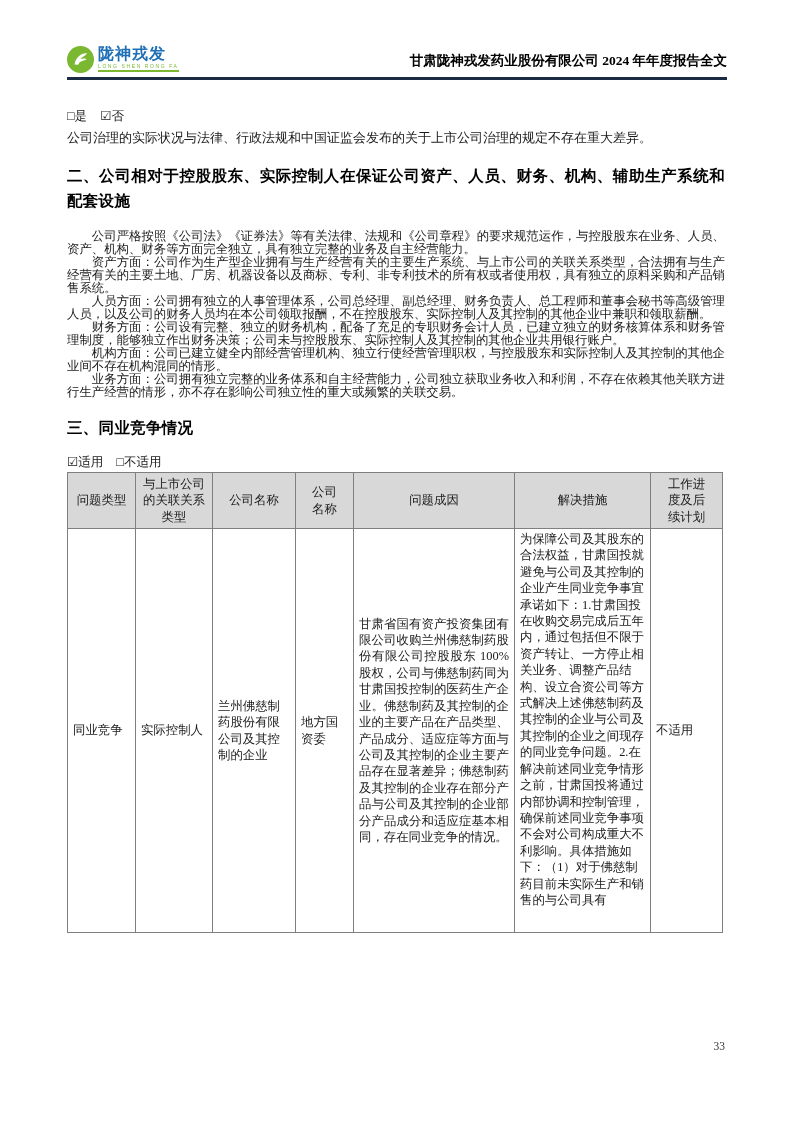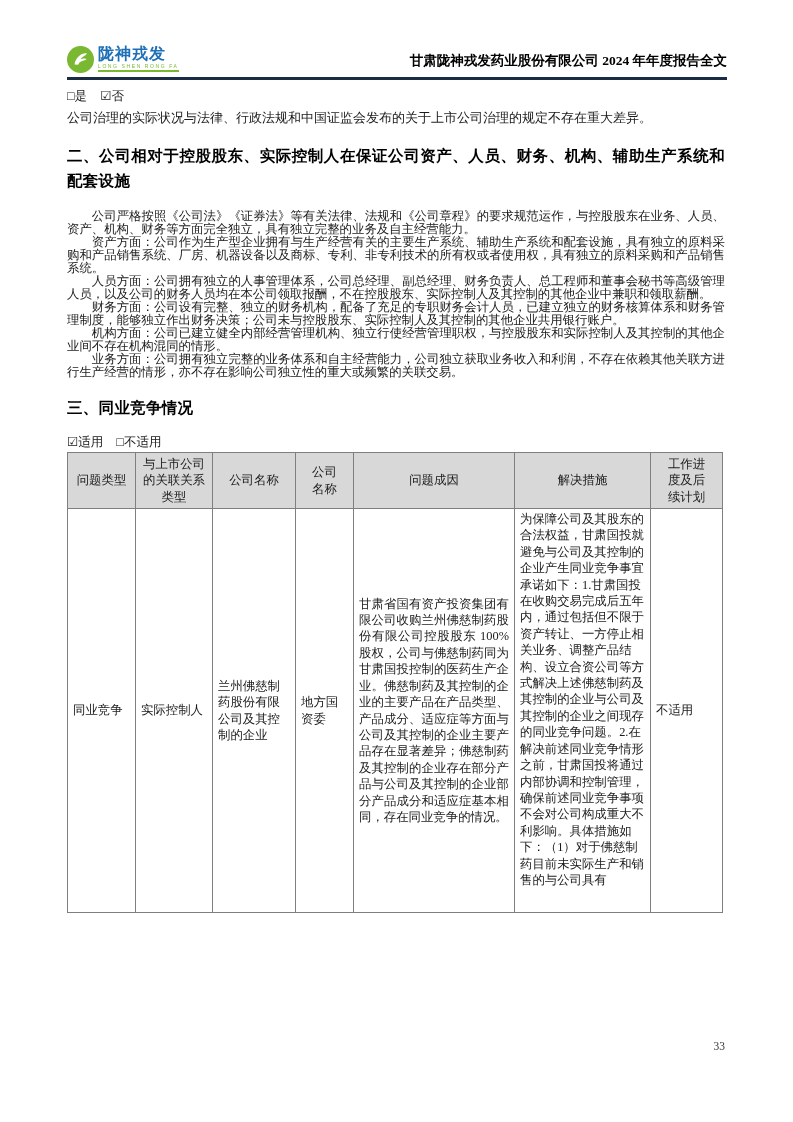--- a/index.html
+++ b/index.html
@@ -54,21 +54,21 @@
     font-weight: bold;
     color: #000;
     padding-bottom: 3px;
     white-space: nowrap;
   }
 
   
   .content {
     position: absolute;
     left: 67px;
-    top: 88px;
+    top: 108px;
     width: 658px;
   }
   .check-row { font-size: 12.5px; height: 16px; line-height: 16px; }
   .check-item { margin-right: 10px; }
   .statement { margin-top: 3px; font-size: 13px; line-height: 21px; text-align: justify; }
 
   h2.sec-heading {
     font-family: "Liberation Sans", "DejaVu Sans", sans-serif;
     font-size: 15.5px;
     font-weight: bold;
@@ -154,21 +154,21 @@
       <span class="check-item"><span>□</span><span>是</span></span>
       <span class="check-item"><span>☑</span><span>否</span></span>
     </div>
 
     <div class="statement">公司治理的实际状况与法律、行政法规和中国证监会发布的关于上市公司治理的规定不存在重大差异。</div>
 
     <h2 class="sec-heading sec2-heading">二、公司相对于控股股东、实际控制人在保证公司资产、人员、财务、机构、辅助生产系统和配套设施</h2>
 
     <div class="para-block">
       <p class="body-para">公司严格按照《公司法》《证券法》等有关法律、法规和《公司章程》的要求规范运作，与控股股东在业务、人员、资产、机构、财务等方面完全独立，具有独立完整的业务及自主经营能力。</p>
-      <p class="body-para">资产方面：公司作为生产型企业拥有与生产经营有关的主要生产系统、辅助生产系统和配套设施，具有独立的原料采购和产品销售系统、厂房、机器设备以及商标、专利、非专利技术的所有权或者使用权，具有独立的原料采购和产品销售系统。</p>
+      <p class="body-para">资产方面：公司作为生产型企业拥有与生产经营有关的主要生产系统、与上市公司的关联关系类型，合法拥有与生产经营有关的主要土地、厂房、机器设备以及商标、专利、非专利技术的所有权或者使用权，具有独立的原料采购和产品销售系统。</p>
       <p class="body-para">人员方面：公司拥有独立的人事管理体系，公司总经理、副总经理、财务负责人、总工程师和董事会秘书等高级管理人员，以及公司的财务人员均在本公司领取报酬，不在控股股东、实际控制人及其控制的其他企业中兼职和领取薪酬。</p>
       <p class="body-para">财务方面：公司设有完整、独立的财务机构，配备了充足的专职财务会计人员，已建立独立的财务核算体系和财务管理制度，能够独立作出财务决策；公司未与控股股东、实际控制人及其控制的其他企业共用银行账户。</p>
       <p class="body-para">机构方面：公司已建立健全内部经营管理机构、独立行使经营管理职权，与控股股东和实际控制人及其控制的其他企业间不存在机构混同的情形。</p>
       <p class="body-para">业务方面：公司拥有独立完整的业务体系和自主经营能力，公司独立获取业务收入和利润，不存在依赖其他关联方进行生产经营的情形，亦不存在影响公司独立性的重大或频繁的关联交易。</p>
     </div>
 
     <h2 class="sec-heading sec3-heading">三、同业竞争情况</h2>
 
     <div class="check-row check-row-2">
       <span class="check-item"><span>☑</span><span>适用</span></span>

